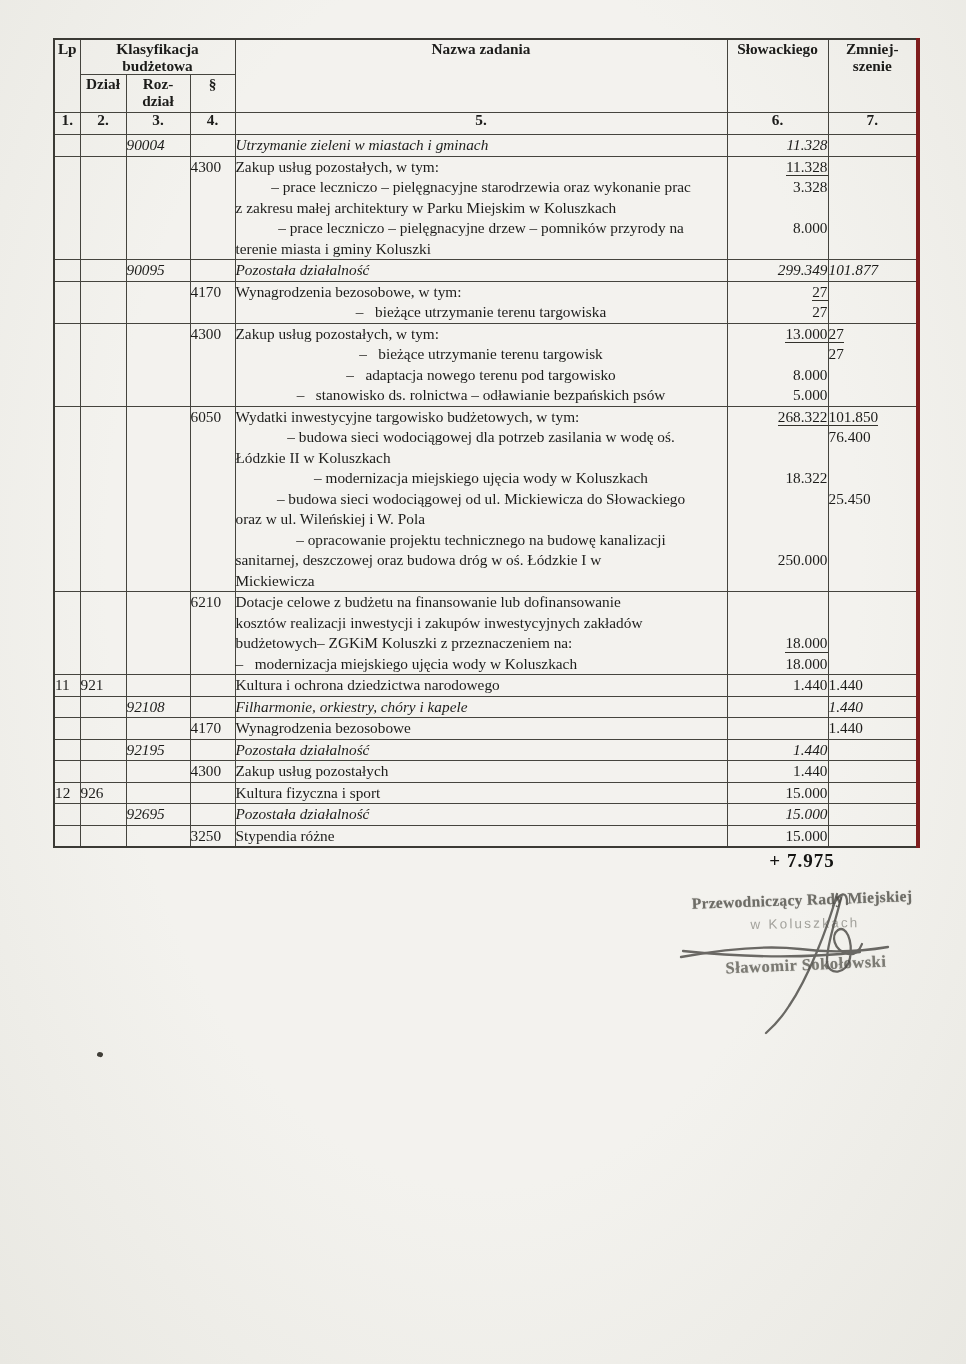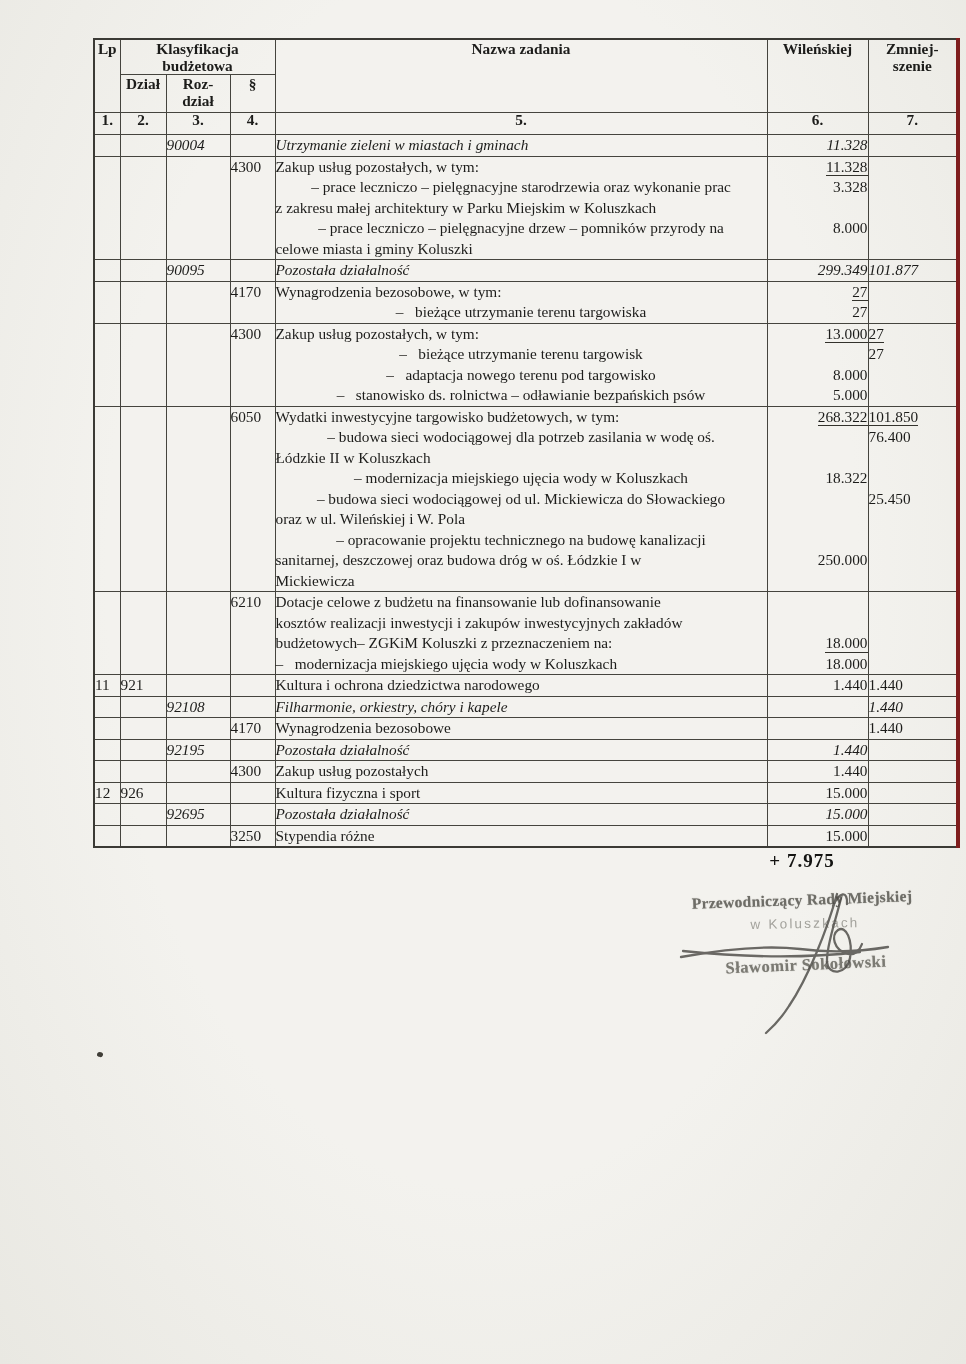--- a/index.html
+++ b/index.html
@@ -7,21 +7,20 @@
     width:966px;height:1364px;position:relative;overflow:hidden;
     background:radial-gradient(ellipse at 50% 42%, #f3f2ee 55%, #e9e8e2 100%);
     font-family:"Liberation Serif","DejaVu Serif",serif;
     color:#1c1c1a;
   }
   
   table#budget-table{
     position:absolute;left:53px;top:38px;width:864px;
     border-collapse:collapse;table-layout:fixed;
     border:2px solid #3b3a35;
-    margin-left:40px;
   }
   #budget-table td,#budget-table th{
     border-left:1px solid #45443e;
     font-size:15.3px;vertical-align:top;
     padding:0;overflow:visible;
   }
   #budget-table .last{border-right:4px solid #7f1d1d;}
   
   thead th{
     border:1px solid #45443e;
@@ -89,21 +88,21 @@
     <col style="width:45px">
       <col style="width:492px">
       <col style="width:101px">
     <col style="width:90px">
   </colgroup>
   <thead>
     <tr class="h1">
       <th class="h-lp" rowspan="2">Lp</th>
       <th colspan="3">Klasyfikacja budżetowa</th>
       <th rowspan="2">Nazwa zadania</th>
-      <th rowspan="2">Wileńskiej</th>
+      <th rowspan="2">Słowackiego</th>
       <th rowspan="2" class="last">
         <div>Zmniej-</div>
         <div>szenie</div>
       </th>
     </tr>
     <tr class="h2">
       <th class="h-dzial">Dział</th>
       <th>
         <div>Roz-</div>
         <div>dział</div>
@@ -148,21 +147,21 @@
         <td class="c-nazwa ind2">z zakresu małej architektury w Parku Miejskim w Koluszkach</td>
         <td class="c-zw"></td>
         <td class="c-zm last"></td>
       </tr>
       <tr class="st-normal">
         <td class="c-nazwa ind1">– prace leczniczo – pielęgnacyjne drzew – pomników przyrody na</td>
         <td class="c-zw"><span>8.000</span></td>
         <td class="c-zm last"></td>
       </tr>
       <tr class="st-normal">
-        <td class="c-nazwa ind2">celowe miasta i gminy Koluszki</td>
+        <td class="c-nazwa ind2">terenie miasta i gminy Koluszki</td>
         <td class="c-zw"></td>
         <td class="c-zm last"></td>
       </tr>
       <tr class="row-start st-italic">
         <td rowspan="1" class="c-lp"></td>
         <td rowspan="1" class="c-dzial"></td>
         <td rowspan="1" class="c-rozdzial">90095</td>
         <td rowspan="1" class="c-par"></td>
         <td class="c-nazwa ind0">Pozostała działalność</td>
         <td class="c-zw"><span>299.349</span></td>

